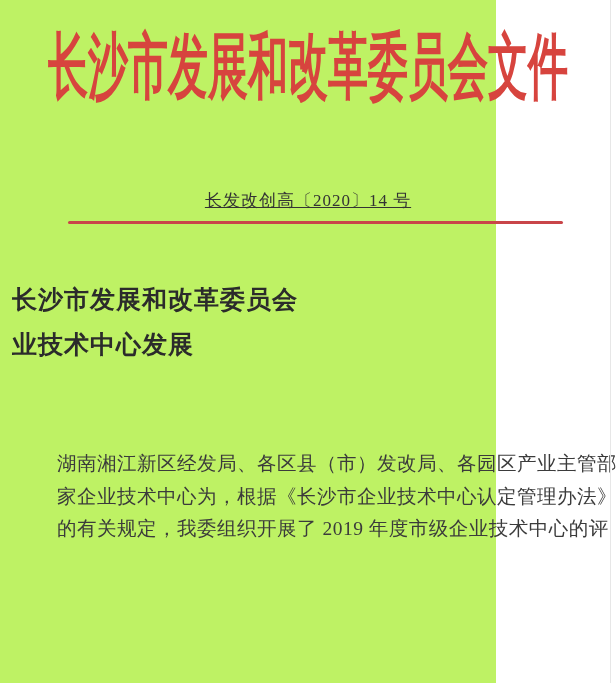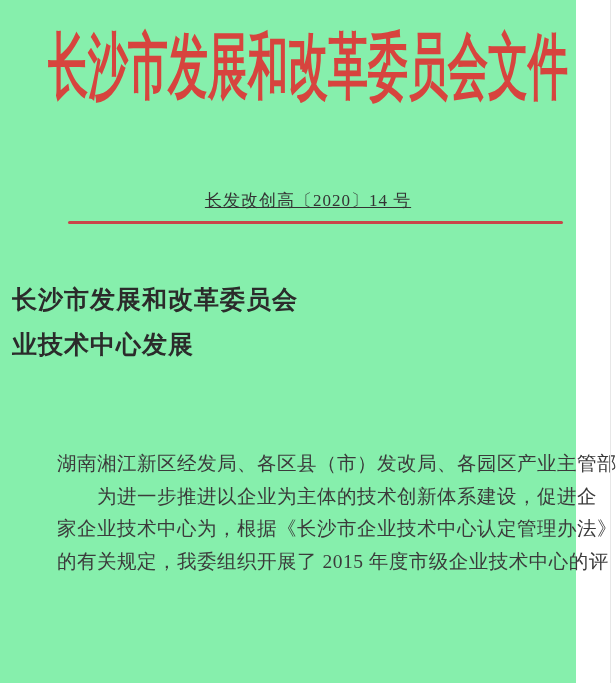--- a/index.html
+++ b/index.html
@@ -8,23 +8,23 @@
   }
   body {
     width: 616px;
     height: 683px;
     background: #ffffff;
     font-family: "Liberation Serif", serif;
     overflow: hidden;
   }
   .page {
     position: relative;
-    width: 576px;
+    width: 496px;
     height: 683px;
-    background: #86efac;
+    background: #bef264;
   }
   
   .edge-line {
     position: absolute;
     left: 610px;
     top: 0;
     width: 1px;
     height: 683px;
     background: #e7e7e7;
   }
@@ -112,20 +112,19 @@
 
   <div class="red-rule"></div>
 
   <div class="notice-title">
     <div>长沙市发展和改革委员会</div>
     <div>业技术中心发展</div>
   </div>
 
   <div class="doc-body">
     <div class="line">湖南湘江新区经发局、各区县（市）发改局、各园区产业主管部门：</div>
-    <div class="line">　　为进一步推进以企业为主体的技术创新体系建设，促进企</div>
     <div class="line">家企业技术中心为，根据《长沙市企业技术中心认定管理办法》</div>
-    <div class="line">的有关规定，我委组织开展了 2015 年度市级企业技术中心的评</div>
+    <div class="line">的有关规定，我委组织开展了 2019 年度市级企业技术中心的评</div>
   </div>
 
   <div class="edge-line"></div>
 
 </div>
 
 </body></html>

